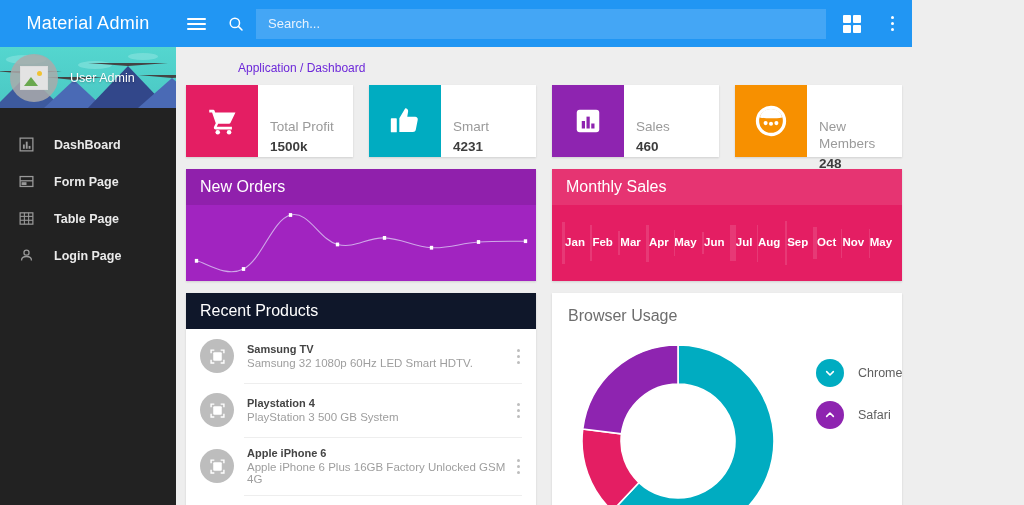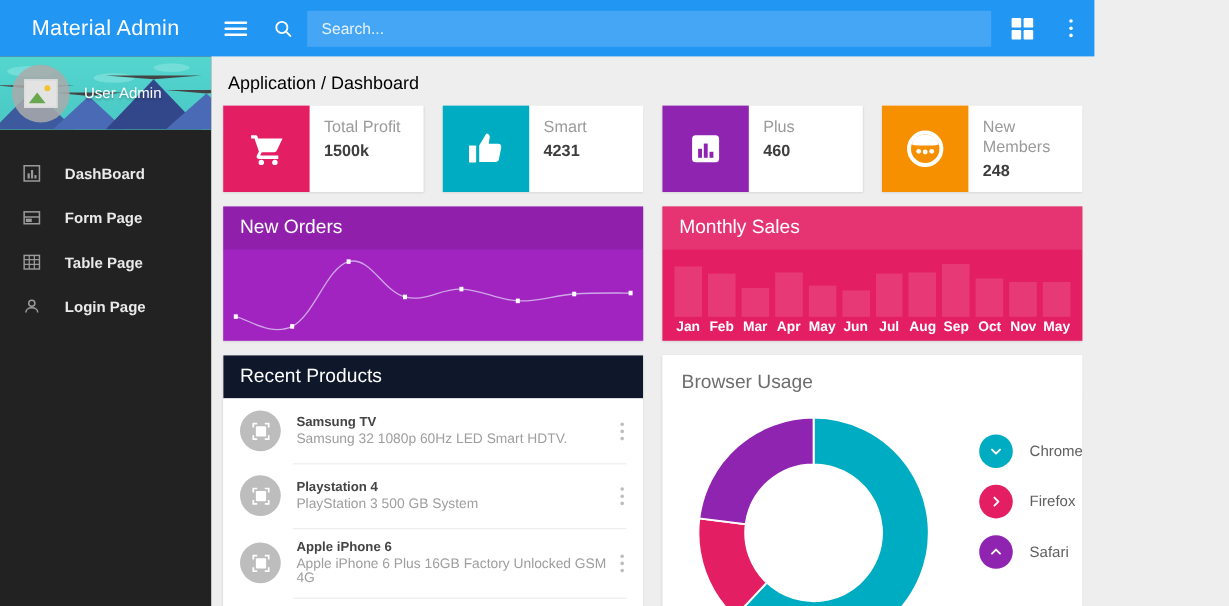--- a/index.html
+++ b/index.html
@@ -72,51 +72,51 @@
   .navlist { padding-top:18px; }
   .navitem {
     display:flex; align-items:center; height:37px; padding-left:14px; cursor:pointer;
   }
   .nav-ico { width:24px; height:24px; flex:0 0 24px; display:flex; align-items:center; justify-content:center; }
   .nav-ico svg { fill:#9a9a9a; }
   .nav-label { color:#eaeaea; font-size:12.5px; margin-left:16px; font-weight:bold; }
 
   
   .main { position:absolute; top:47px; left:176px; right:0; bottom:0; overflow:hidden; padding:0 10px; }
-  .crumb { font-size:15px; color:#000000; padding:14px 0 10px 4px; }
+  .crumb { font-size:12px; color:#6d28d9; padding:14px 0 10px 4px;margin-left:48px; }
 
   .row { display:flex; gap:16px; margin-bottom:12px; }
   .col { flex:1; min-width:0; }
 
   
   .stat {
     background:#fff; display:flex; height:72px; box-shadow:0 1px 2px rgba(0,0,0,.13);
   }
   .stat-ico { width:72px; flex:0 0 72px; display:flex; align-items:center; justify-content:center; }
   .stat-ico svg { fill:#fff; }
-  .stat-body { padding:10px 0 0 12px; }
+  .stat-body { padding:10px 0 0 12px;margin-top:24px; }
   .stat-title { font-size:13.5px; color:#9a9a9a; line-height:1.25; }
   .stat-value { font-size:13.5px; color:#3d3d3d; font-weight:bold; margin-top:3px; }
 
   
   .panel { box-shadow:0 1px 2px rgba(0,0,0,.13); background:#fff; overflow:hidden; }
   .panel-head { padding:9px 14px; font-size:16px; color:#fff; }
   .panel-head.light { color:#6d6d6d; background:#fff; font-size:16px; padding:14px 16px 4px; }
 
   
   .lcard { background:#a124c0; }
   .lcard .panel-head { background:rgba(0,0,0,.10); }
   .lbody { height:76px; position:relative; }
   .lbody svg { display:block; width:100%; height:100%; }
 
   
   .bcard { background:#e41e63; }
   .bcard .panel-head { background:rgba(255,255,255,.10); }
   .bbody { height:76px; display:flex; align-items:flex-end; padding:0 10px 0; gap:5px; }
-  .bcol { flex:1; display:flex; flex-direction:column; align-items:center; justify-content:flex-end; height:100%; }
+  .bcol { flex:1; display:flex; align-items:center; justify-content:flex-end; height:100%; }
   .bar { width:100%; background:rgba(255,255,255,.12); }
   .blabel { font-size:11.5px; color:#fff; font-weight:bold; padding:3px 0 5px; }
 
   
   .prod-head { background:#0f172a; }
   .prod-list { background:#fff; }
   .prow { display:flex; align-items:center; padding:10px 12px 10px 14px; position:relative; }
   .prow + .prow .pdivline { position:absolute; top:0; left:58px; right:14px; height:1px; background:#eeeeee; }
   .pavatar {
     width:34px; height:34px; flex:0 0 34px; border-radius:50%; background:#bdbdbd;
@@ -298,21 +298,21 @@
           <div class="stat">
         <div class="stat-ico" style="background:#8e24b0">
           <svg width="30" height="30" viewBox="0 0 24 24">
                 <rect x="3" y="3" width="18" height="18" rx="2.4"></rect>
                 <rect x="7" y="12" width="2.6" height="6" fill="#8e24b0"></rect>
                 <rect x="10.8" y="8.5" width="2.6" height="9.5" fill="#8e24b0"></rect>
                 <rect x="14.6" y="14" width="2.6" height="4" fill="#8e24b0"></rect>
               </svg>
         </div>
         <div class="stat-body">
-          <div class="stat-title">Plus</div>
+          <div class="stat-title">Sales</div>
           <div class="stat-value">460</div>
         </div>
       </div>
         </div>
 
       <div class="col">
           <div class="stat">
         <div class="stat-ico" style="background:#f79000">
           <svg width="36" height="36" viewBox="0 0 24 24">
             <circle cx="12" cy="12" r="9" fill="none" stroke="#fff" stroke-width="2.2"></circle>
@@ -491,28 +491,20 @@
             <div class="legend" id="buLegend">
                 <div class="lgitem">
                   <span class="lgdot" style="background:#00acc1">
                     <svg width="16" height="16" viewBox="0 0 24 24">
                       <path d="M7 10l5 5 5-5" stroke-linecap="round" stroke-linejoin="round"></path>
                     </svg>
                   </span>
                   <span class="lgtext">Chrome</span>
                 </div>
                 <div class="lgitem">
-                  <span class="lgdot" style="background:#e41e63">
-                    <svg width="16" height="16" viewBox="0 0 24 24">
-                      <path d="M10 7l5 5-5 5" stroke-linecap="round" stroke-linejoin="round"></path>
-                    </svg>
-                  </span>
-                  <span class="lgtext">Firefox</span>
-                </div>
-                <div class="lgitem">
                   <span class="lgdot" style="background:#8e24b0">
                     <svg width="16" height="16" viewBox="0 0 24 24">
                       <path d="M7 14l5-5 5 5" stroke-linecap="round" stroke-linejoin="round"></path>
                     </svg>
                   </span>
                   <span class="lgtext">Safari</span>
                 </div>
               </div>
           </div>
         </div>

